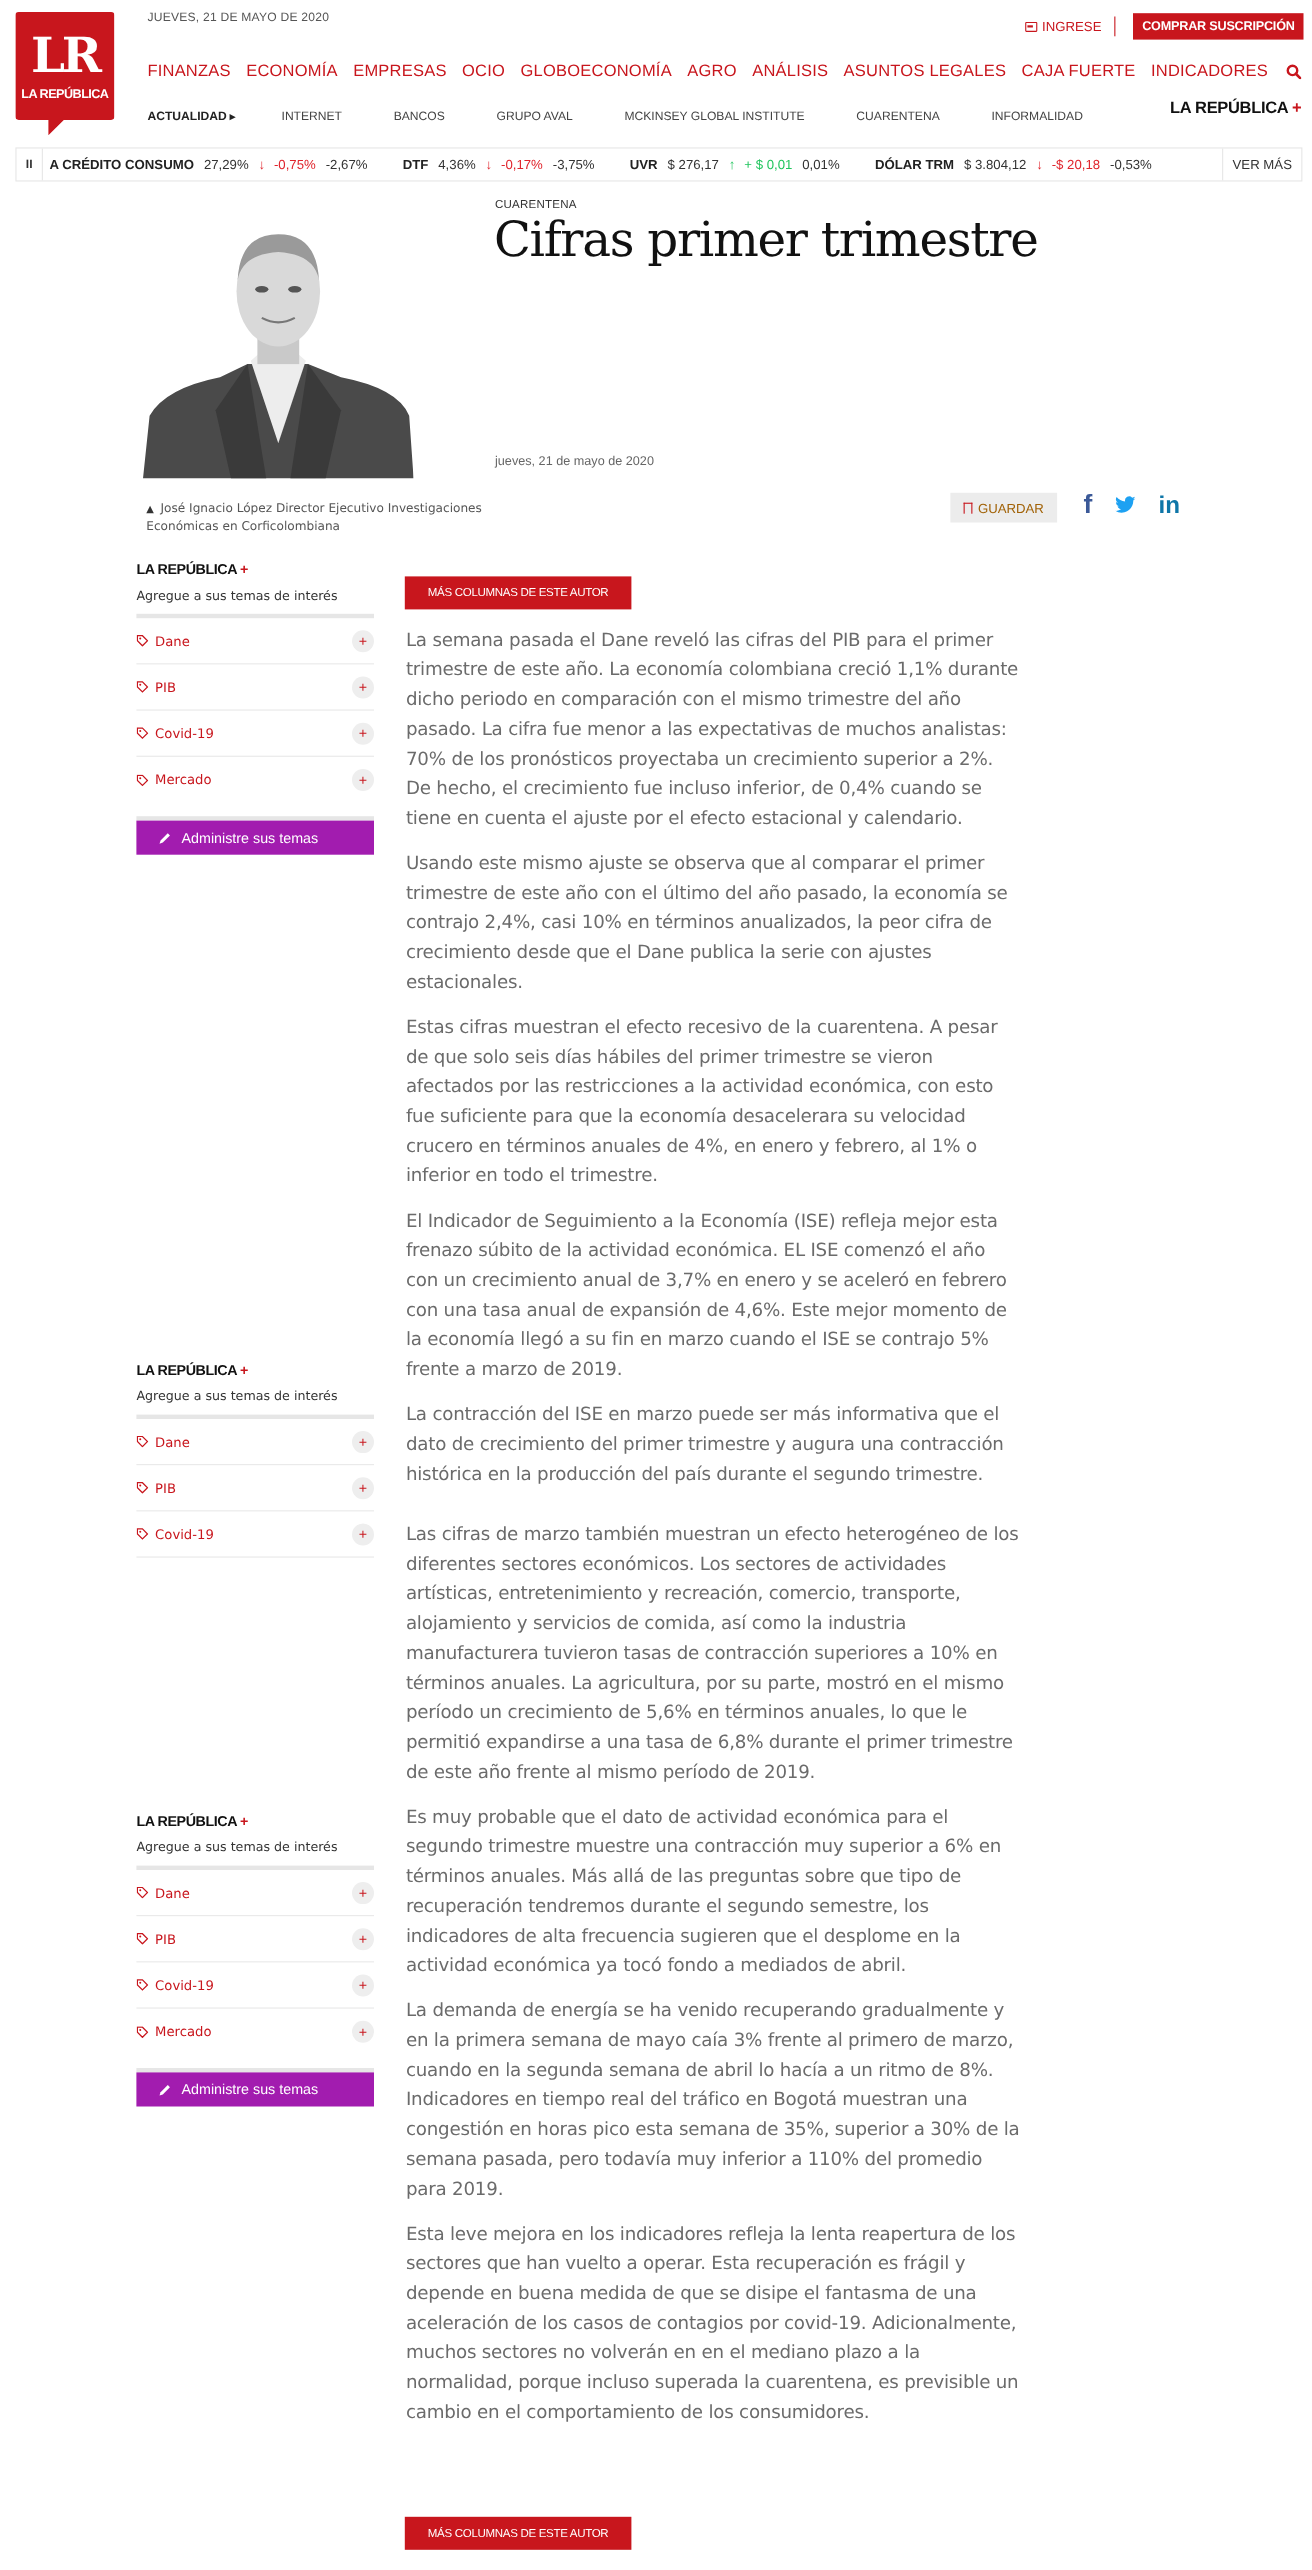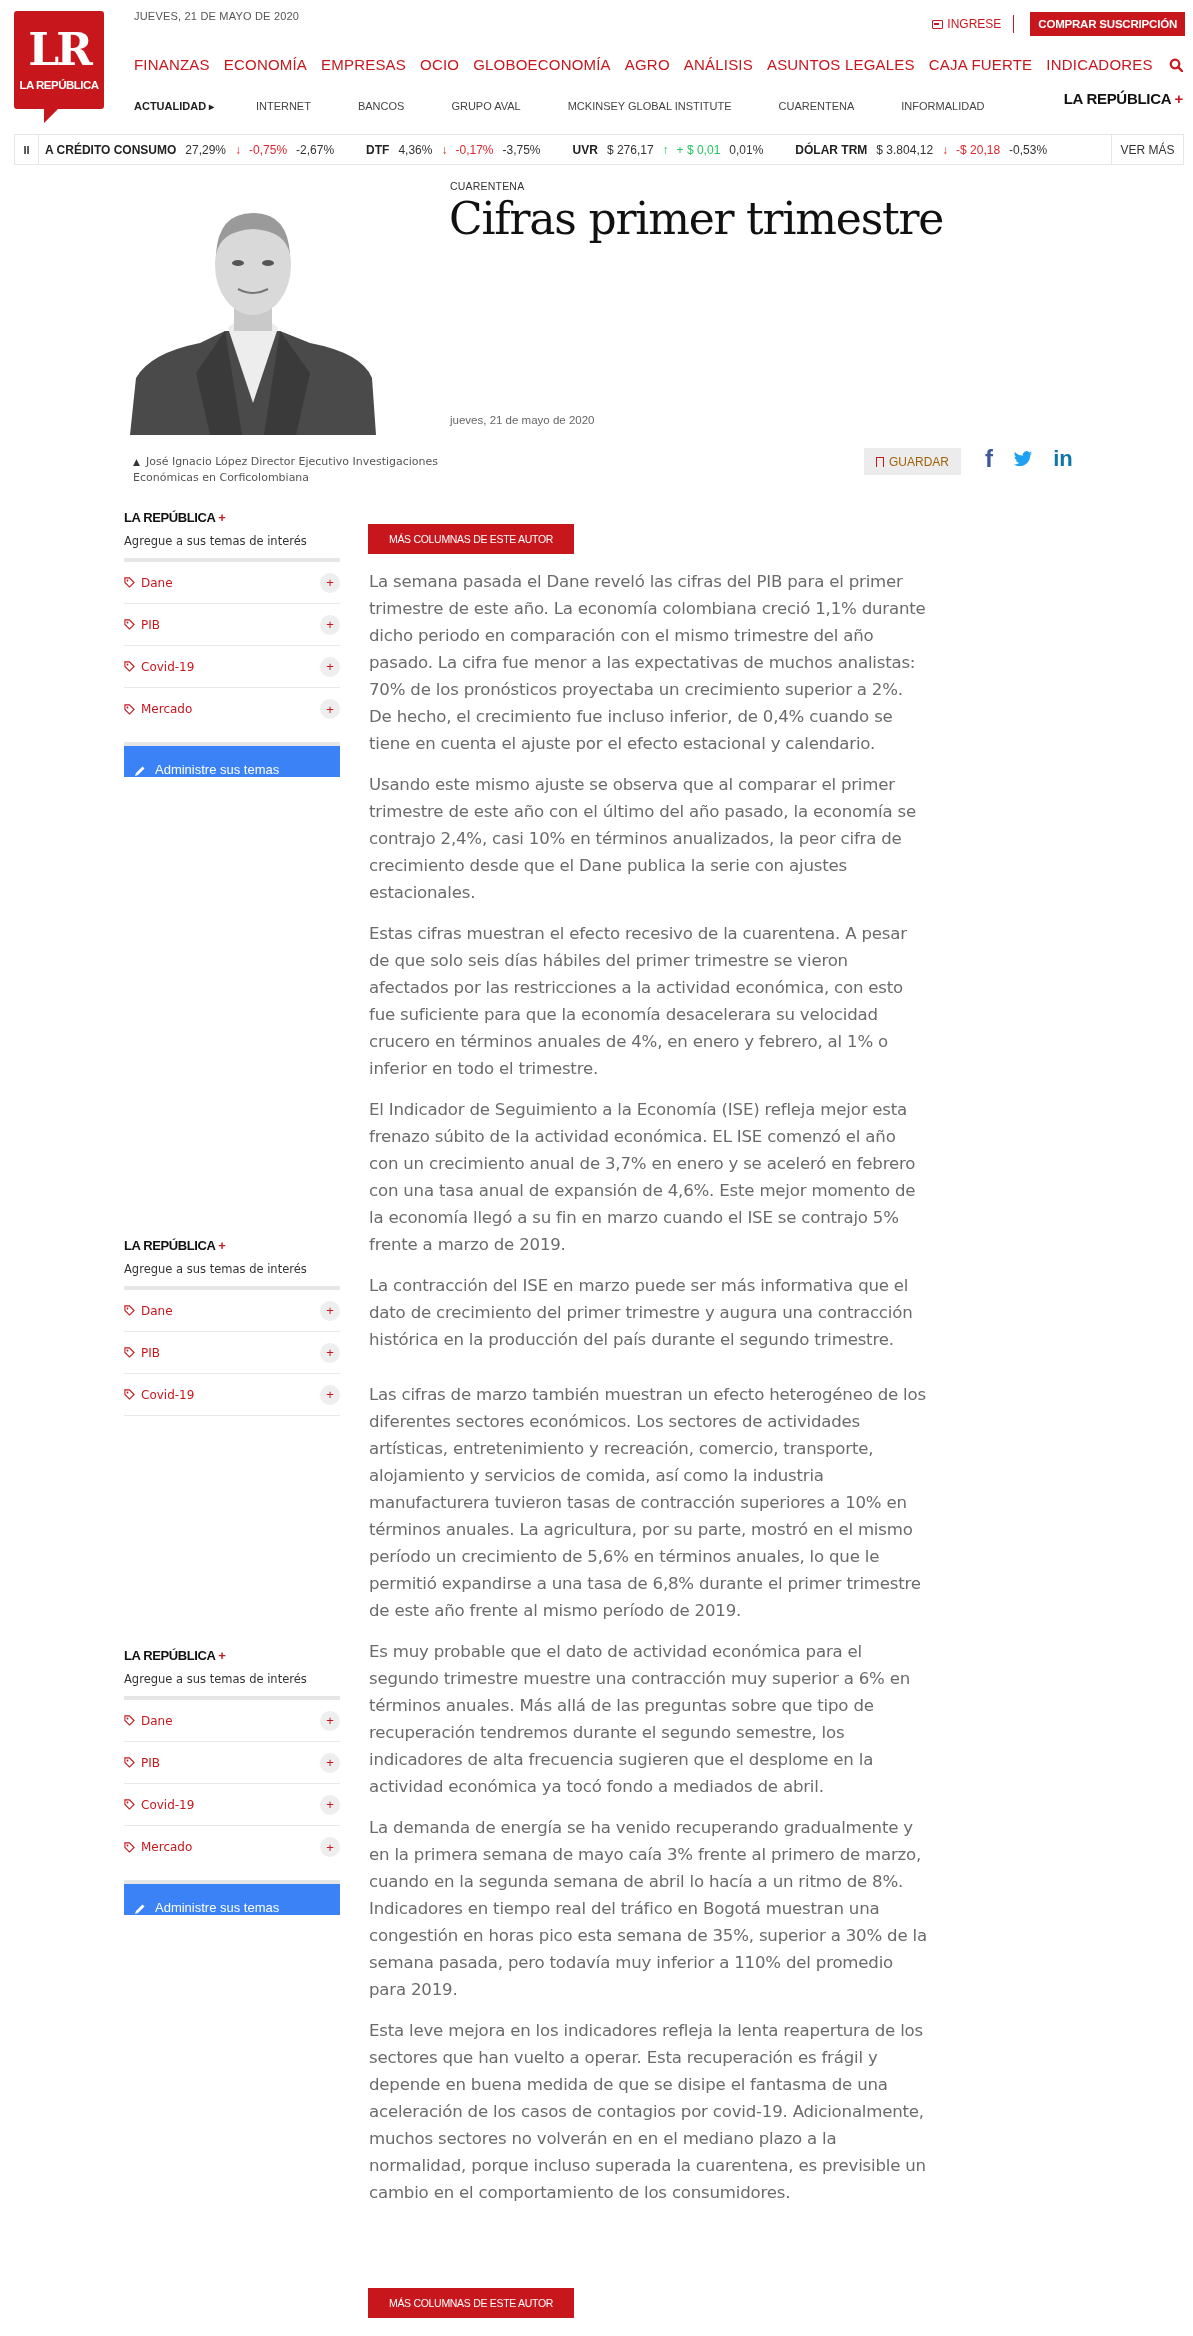--- a/index.html
+++ b/index.html
@@ -55,21 +55,21 @@
 
   
   .widget { position: absolute; left: 124px; width: 216px; }
   .w-title { font-weight: bold; font-size: 13px; color: #111; letter-spacing: -0.4px; }
   .w-sub { font-family: "DejaVu Sans", sans-serif; font-size: 11.5px; color: #333; margin-top: 9px; padding-bottom: 10px; border-bottom: 4px solid #e6e6e6; }
   .tag-row { display: flex; align-items: center; height: 42px; border-bottom: 1px solid #e8e8e8; }
   .tag-row .tic { width: 11px; height: 11px; margin-right: 6px; }
   .tag-row .tn { font-family: "DejaVu Sans", sans-serif; color: #c8161d; font-size: 12px; flex: 1; }
   .tag-row .add { width: 20px; height: 20px; border-radius: 50%; background: #eeeeee; color: #c8161d; font-size: 13px; display: flex; align-items: center; justify-content: center; }
   .w-gap { height: 4px; background: #e6e6e6; margin-top: 12px; }
-  .admin-btn { background: #3b82f6; color: #fff; height: 31px; display: flex; align-items: flex-end; padding-left: 10px; font-size: 13px; }
+  .admin-btn { background: #a21caf; color: #fff; height: 31px; display: flex; align-items: center; padding-left: 20px; font-size: 13px; }
   .admin-btn .pen { width: 12px; height: 12px; margin-right: 9px; }
 
   
   .more-btn { position: absolute; left: 368px; width: 206px; height: 30px; background: #c8161d; color: #fff; font-weight: normal; font-size: 10.5px; display: flex; align-items: center; justify-content: center; letter-spacing: -0.3px; }
   .article { position: absolute; left: 369px; width: 560px; font-family: "DejaVu Sans", sans-serif; font-size: 16.6px; line-height: 27px; color: #6b6b6b; letter-spacing: -0.2px; }
   .article p { margin-bottom: 14px; }
 </style>
 </head>
 <body>
 

